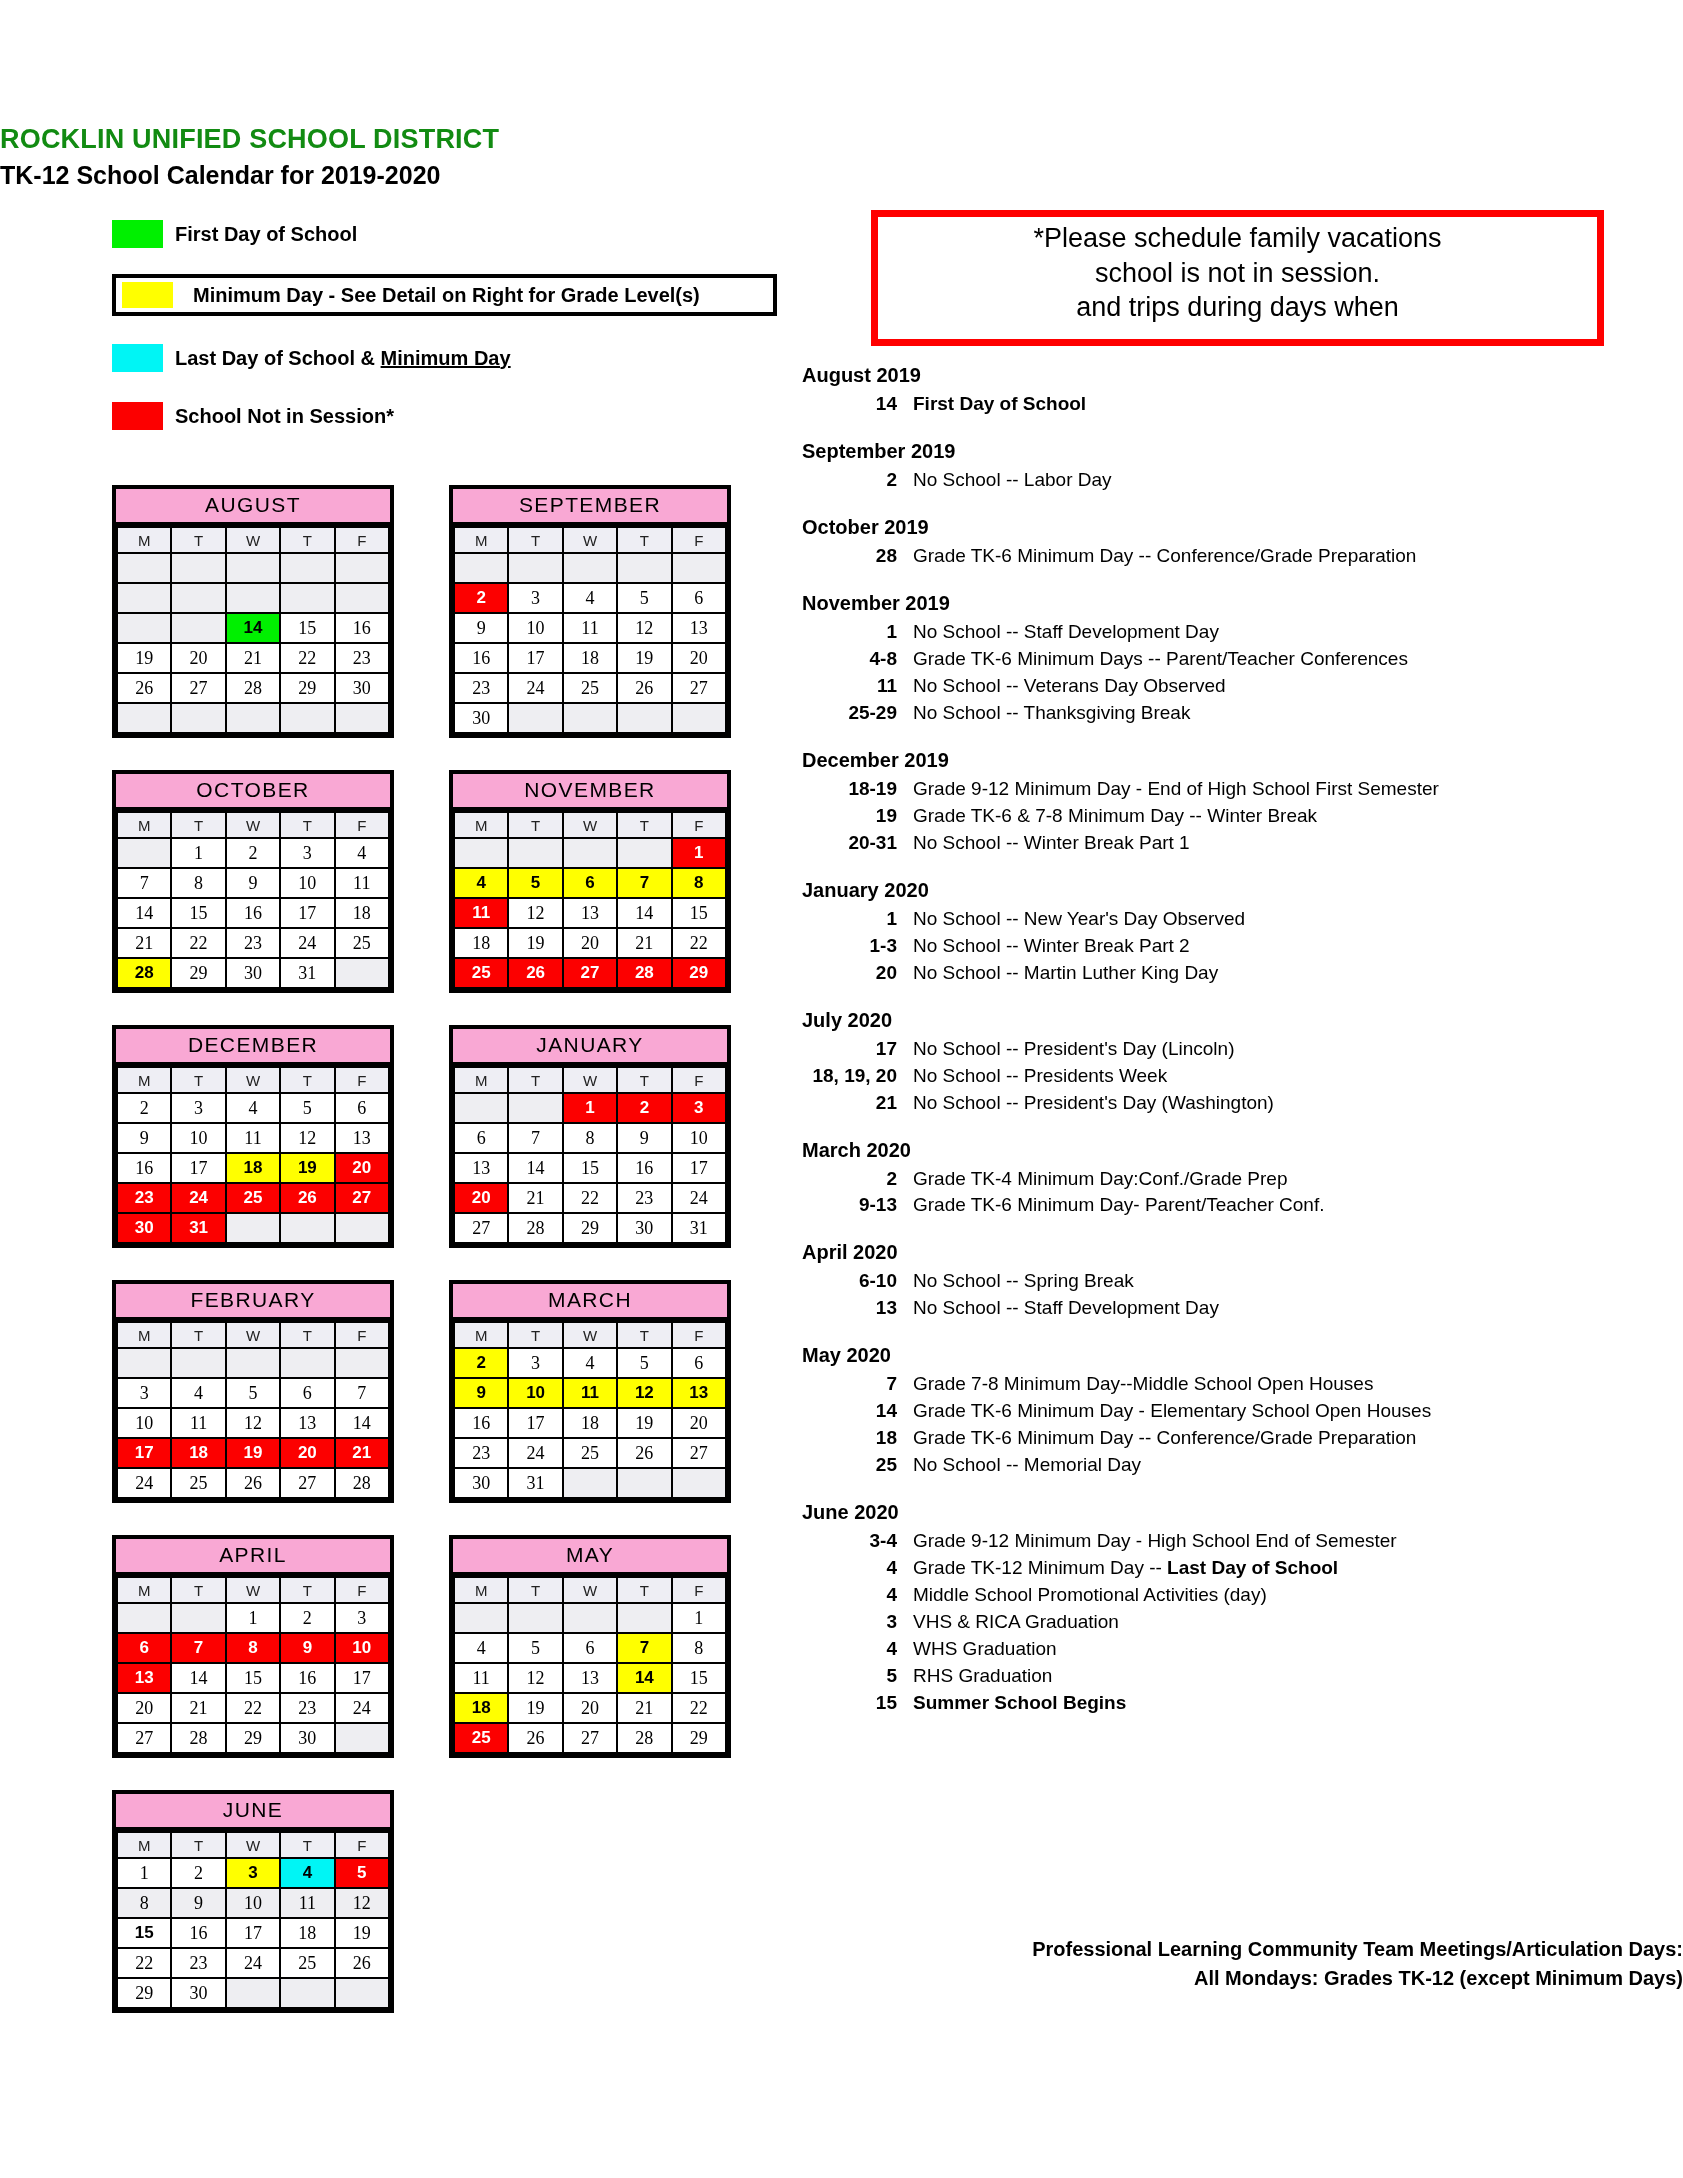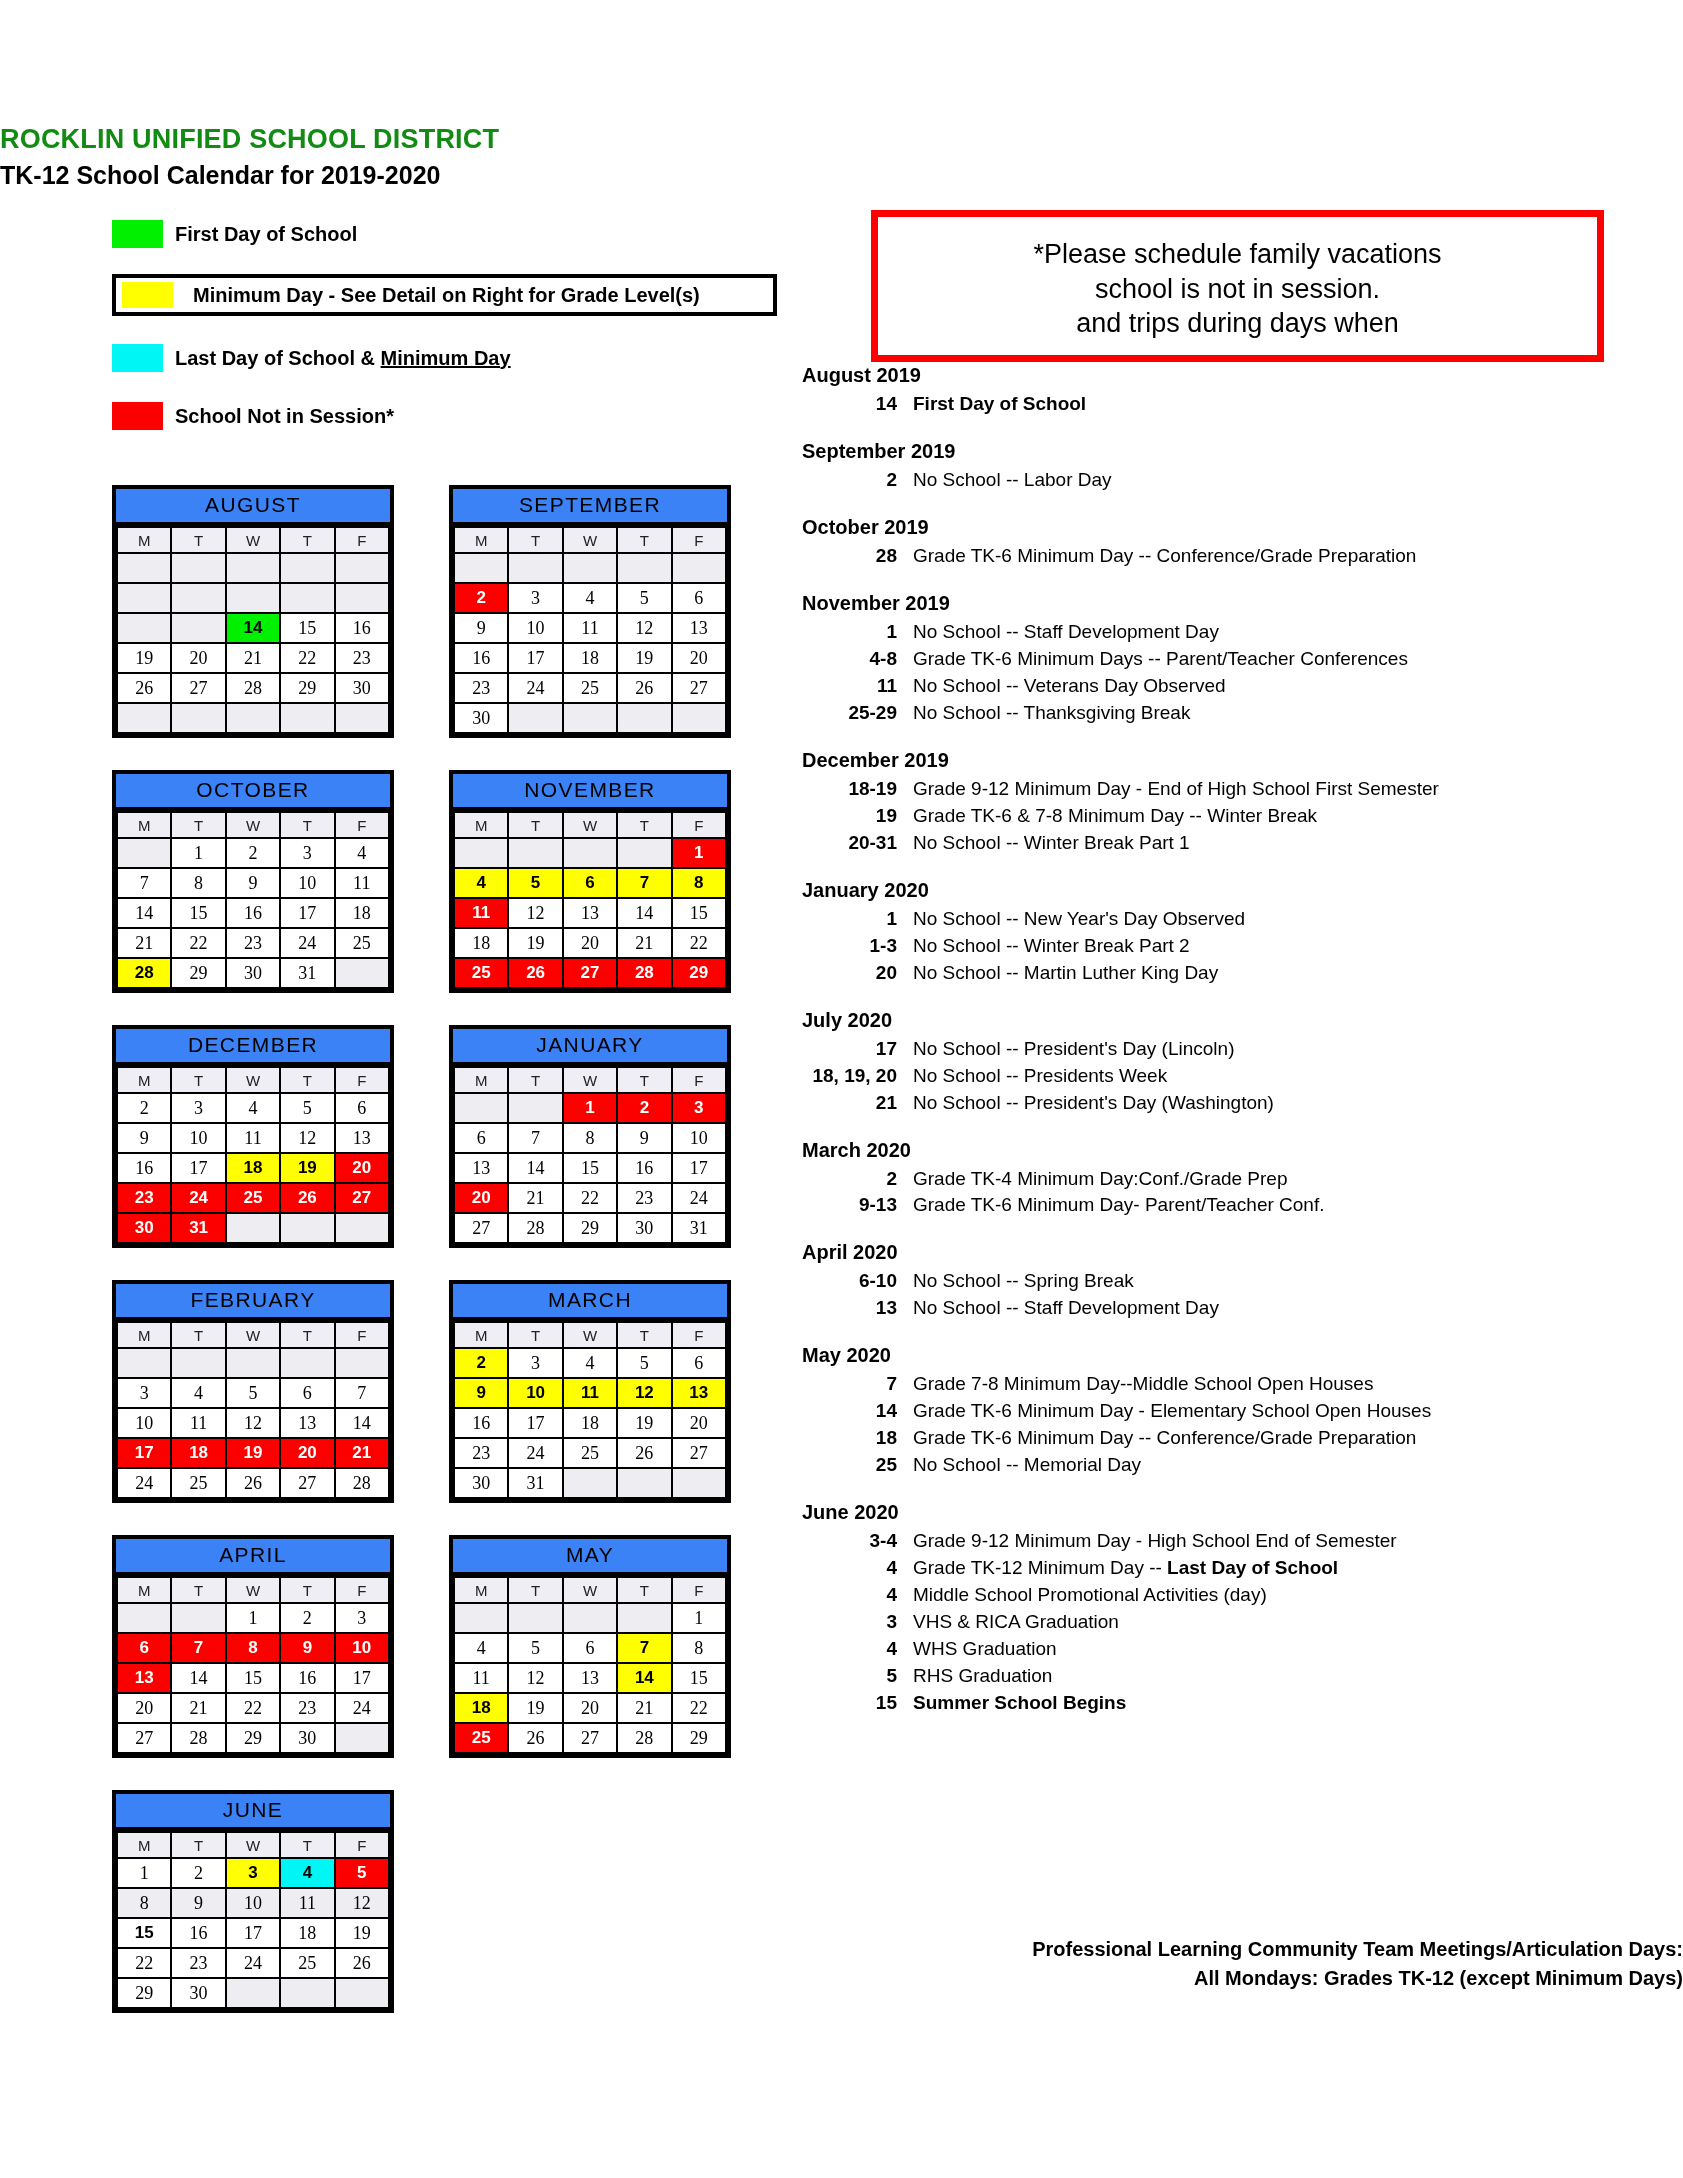--- a/index.html
+++ b/index.html
@@ -76,21 +76,21 @@
 
   
   .notice-box {
     position: absolute;
     left: 871px;
     top: 210px;
     width: 733px;
     border: 7px solid #ff0000;
     box-sizing: border-box;
     text-align: center;
-    padding: 20px 10px 14px 10px;
+    padding: 4px 10px 14px 10px;
   }
   .notice-line {
     font-size: 27px;
     font-weight: 500;
     line-height: 1.28;
     white-space: nowrap;
   }
 
   
   .cal-area {
@@ -113,21 +113,21 @@
     width: 282px;
     margin-bottom: 32px;
     background: #ffffff;
   }
   .month-name {
     text-align: center;
     font-size: 21px;
     letter-spacing: 1.4px;
     padding: 4px 0 5px 0;
     border-bottom: 4px solid #000000;
-    background: #3b82f6;
+    background: #f9a8d4;
     font-weight: normal;
   }
   table.grid {
     border-collapse: collapse;
     width: 100%;
     table-layout: fixed;
   }
   table.grid th, table.grid td {
     border: 2px solid #000000;
     height: 28px;

